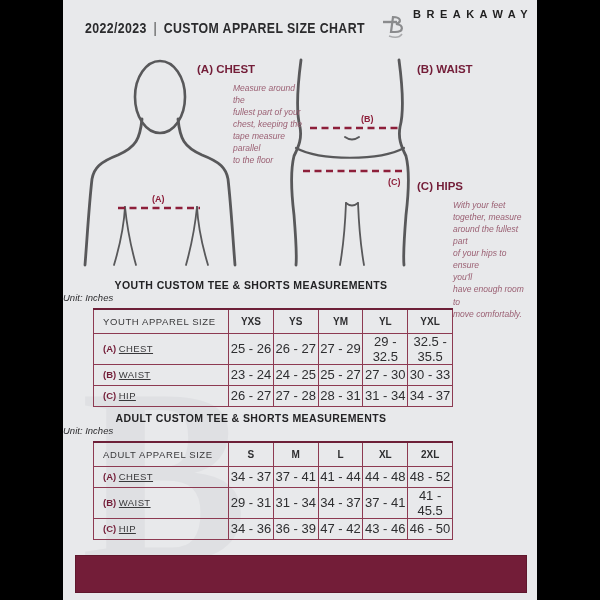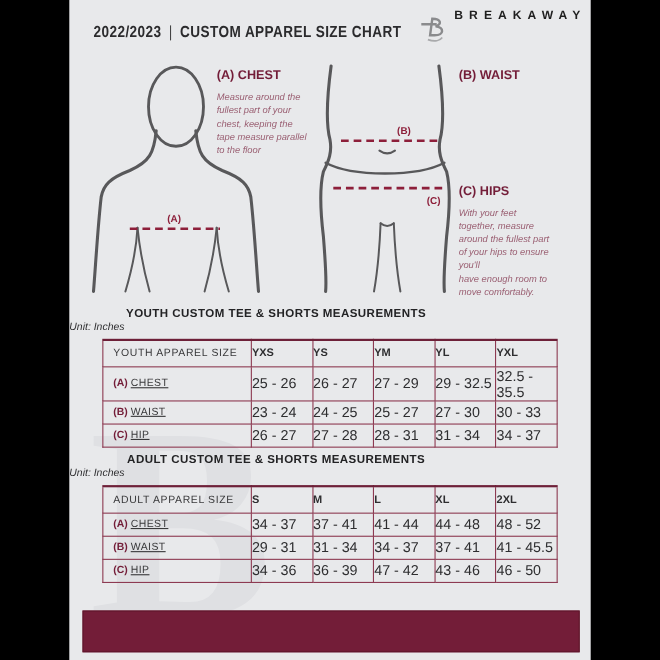--- a/index.html
+++ b/index.html
@@ -21,41 +21,41 @@
     font-weight:bold; font-size:13px; color:#2b2b2d; letter-spacing:.4px;
     transform:scale(.95,1.12); transform-origin:left top; }
   .hdr-title .div { margin:0 7px; font-weight:normal; color:#444; }
   .logo-b { position:absolute; left:318px; top:14px; }
   .brand { position:absolute; left:350px; top:8px; font-weight:bold;
     font-size:11px; letter-spacing:5.5px; color:#1f1f1f; }
 
   
   .ins-head { font-weight:bold; font-size:11.5px; color:#731d38; margin-bottom:7px; }
   .ins-body { font-size:8.5px; font-style:italic; line-height:1.42; color:#9a5f72;
-    white-space:pre-line; }
+    white-space:pre-line;margin-left:36px; }
   #ins-chest { position:absolute; left:134px; top:63px; width:110px; }
   #ins-waist { position:absolute; left:354px; top:63px; width:112px; }
-  #ins-hips  { position:absolute; left:354px; top:168px; width:112px; }
+  #ins-hips  { position:absolute; left:354px; top:180px; width:112px; }
 
   svg .body-line { fill:none; stroke:#58585a; stroke-linecap:round; }
   svg .dash { stroke:#8d1f3a; stroke-width:2.4; stroke-dasharray:7 4.5; fill:none; }
   svg .dlabel { font-family:"Liberation Sans",sans-serif; font-size:9px;
     font-weight:bold; fill:#8d1f3a; }
 
   
   .sec-title { position:absolute; left:0; width:376px; text-align:center;
     font-weight:bold; font-size:10.5px; color:#232325; letter-spacing:.4px; }
   .sec-unit { position:absolute; left:0; width:535px; text-align:left;
     font-style:italic; font-size:9.5px; color:#2e2e30; }
 
   
-  table.size-table { position:absolute; left:30px; width:414px;
+  table.size-table { position:absolute; left:30px; width:360px;
     border-collapse:collapse; table-layout:fixed; }
   table.size-table th, table.size-table td { border:1px solid #8d3a52;
-    text-align:left; vertical-align:middle; color:#2e2e30; }
+    text-align:center; vertical-align:middle; color:#2e2e30; }
   table.size-table { border-top:2px solid #6d2038; }
   table.size-table col.c0 { width:135px; }
   table.size-table th { height:24px; font-size:10px; font-weight:bold; }
   table.size-table th.first { font-weight:normal; font-size:9.5px;
     text-align:left; padding-left:9px; letter-spacing:.6px; color:#39393b; }
   table.size-table td { height:21px; font-size:13px; }
   table.size-table td.first { text-align:left; padding-left:9px; font-size:9.5px; }
   .pfx { font-weight:bold; color:#731d38; }
   .rowlbl { color:#39393b; letter-spacing:.4px;text-decoration:underline; }
 

